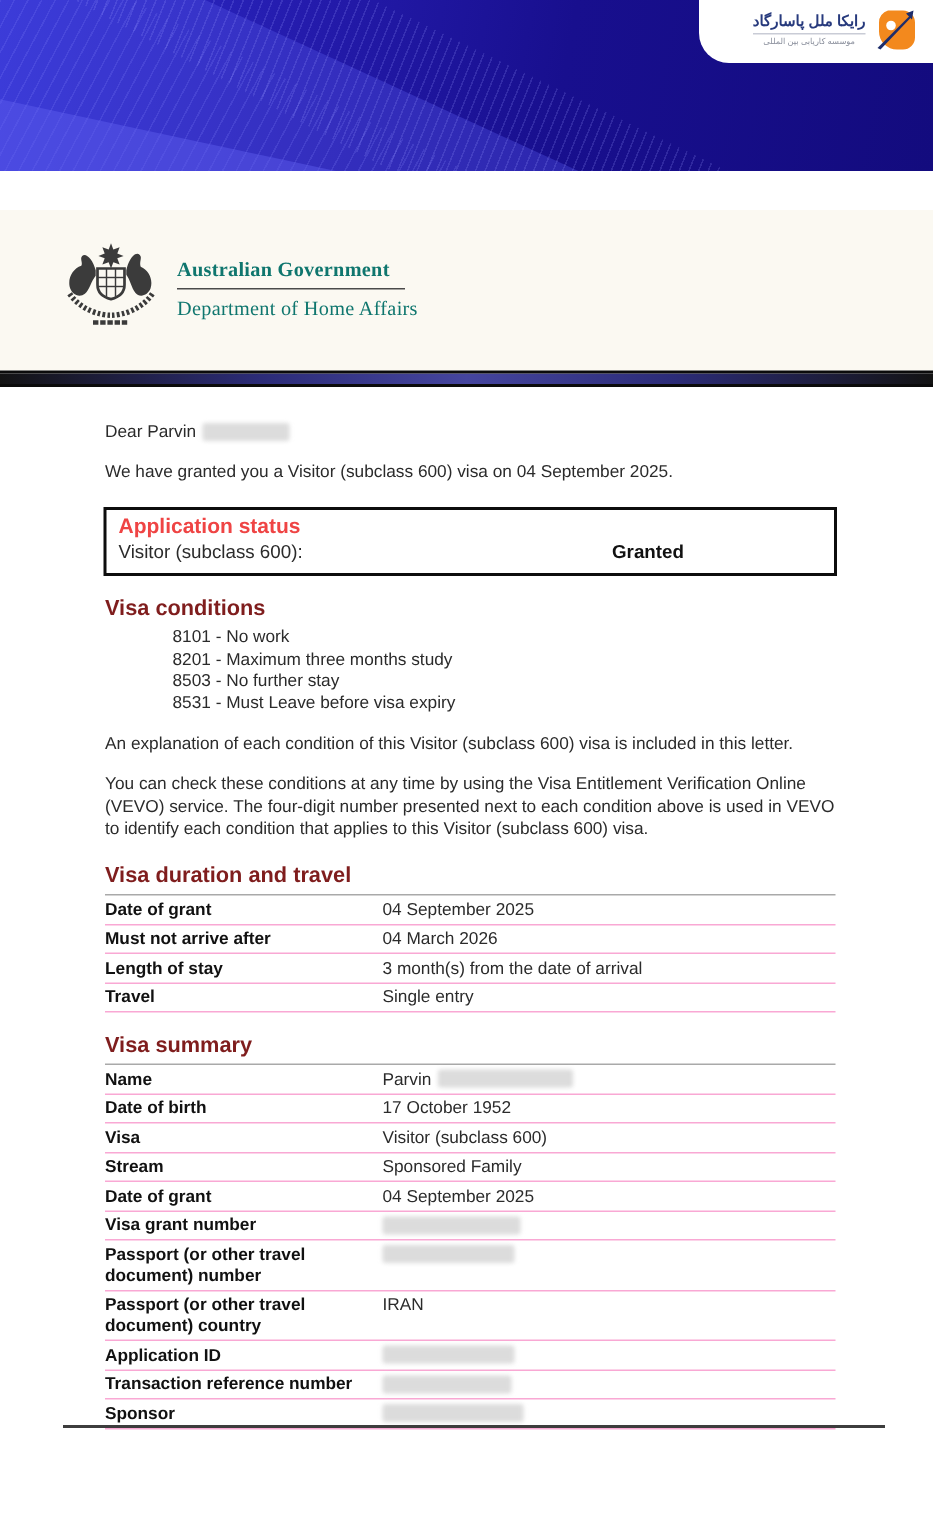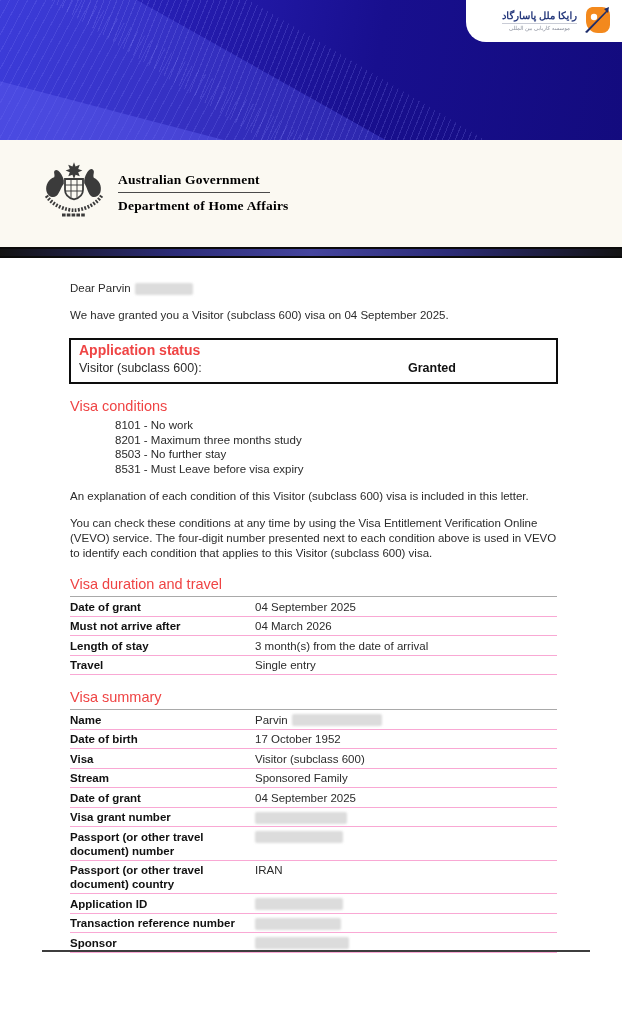--- a/index.html
+++ b/index.html
@@ -5,21 +5,21 @@
   * { margin:0; padding:0; box-sizing:border-box; }
   html,body { background:#e9e9e9; }
   .page {
     position:relative; width:622px; height:1024px;
     background:#ffffff; overflow:hidden; margin:0 auto;
     font-family:"Liberation Sans", sans-serif; color:#2b2b2b;
   }
 
   
   .hero {
-    position:absolute; left:0; top:0; width:622px; height:140px;
+    position:absolute; left:0; top:0; width:622px; height:114px;
     background:linear-gradient(100deg,#2f2fd2 0%, #241bac 32%, #180f8e 60%, #130b7e 100%);
     overflow:hidden;
   }
   .hero .band {
     position:absolute; inset:0;
     background:rgba(82,82,228,0.38);
     clip-path:polygon(0 0, 22% 0, 62% 100%, 0 100%);
   }
   .hero .stripes {
     position:absolute; inset:0;
@@ -58,25 +58,25 @@
   .logo-ic { width:30px; height:32px; flex:0 0 auto; }
 
   
   .gov-band {
     position:absolute; left:0; top:140px; width:622px; height:107px;
     background:#fbf9f2;
   }
   .crest { position:absolute; left:38px; top:16px; width:72px; height:76px; }
   .gov-text {
     position:absolute; left:118px; top:32px;
-    font-family:"Liberation Serif", serif; color:#000000;
+    font-family:"Liberation Serif", serif; color:#0f766e;
   }
   .gov-line1 { font-size:13.5px; font-weight:bold; letter-spacing:.2px; }
   .gov-rule  { width:152px; height:1px; background:#4a4a4a; margin:4px 0 5px 0; }
-  .gov-line2 { font-size:13.5px; font-weight:bold; letter-spacing:.2px; }
+  .gov-line2 { font-size:13.5px; font-weight:normal; letter-spacing:.2px; }
 
   
   .divider-bar {
     position:absolute; left:0; top:247px; width:622px; height:11px;
     background:linear-gradient(90deg,#131313 0%,#2c2c78 28%,#45459e 50%,#2c2c78 72%,#131313 100%);
     border-top:2px solid #0b0b0b; border-bottom:2px solid #0b0b0b;
   }
 
   
   .letter {
@@ -96,21 +96,21 @@
   .status-box {
     border:2px solid #0d0d0d; margin:0 0 14px -1px; width:489px;
     padding:3px 8px 6px 8px; background:#fff;
   }
   .status-title { font-size:14px; font-weight:bold; color:#ef4444; margin-bottom:3px; }
   .status-row { display:flex; font-size:12.5px; }
   .status-row .lbl { flex:1; }
   .status-row .val { width:140px; font-weight:bold; color:#111; }
 
   h3.sec {
-    font-size:14.5px; font-weight:normal; color:#ef4444;
+    font-size:14.5px; font-weight:bold; color:#7f1d1d;
     margin:0 0 3px 0; line-height:17px;
   }
   .cond-list { margin-bottom:13px;margin-left:45px; }
   .cond-list div { line-height:14.5px; white-space:nowrap; }
   .para { margin-bottom:12px; }
   .para.nowrap { white-space:nowrap; }
   .vevo { margin-bottom:15px; }
 
   .tbl { width:487px; border-top:1px solid #a9a9a9; margin-bottom:14px; }
   .t-row {

